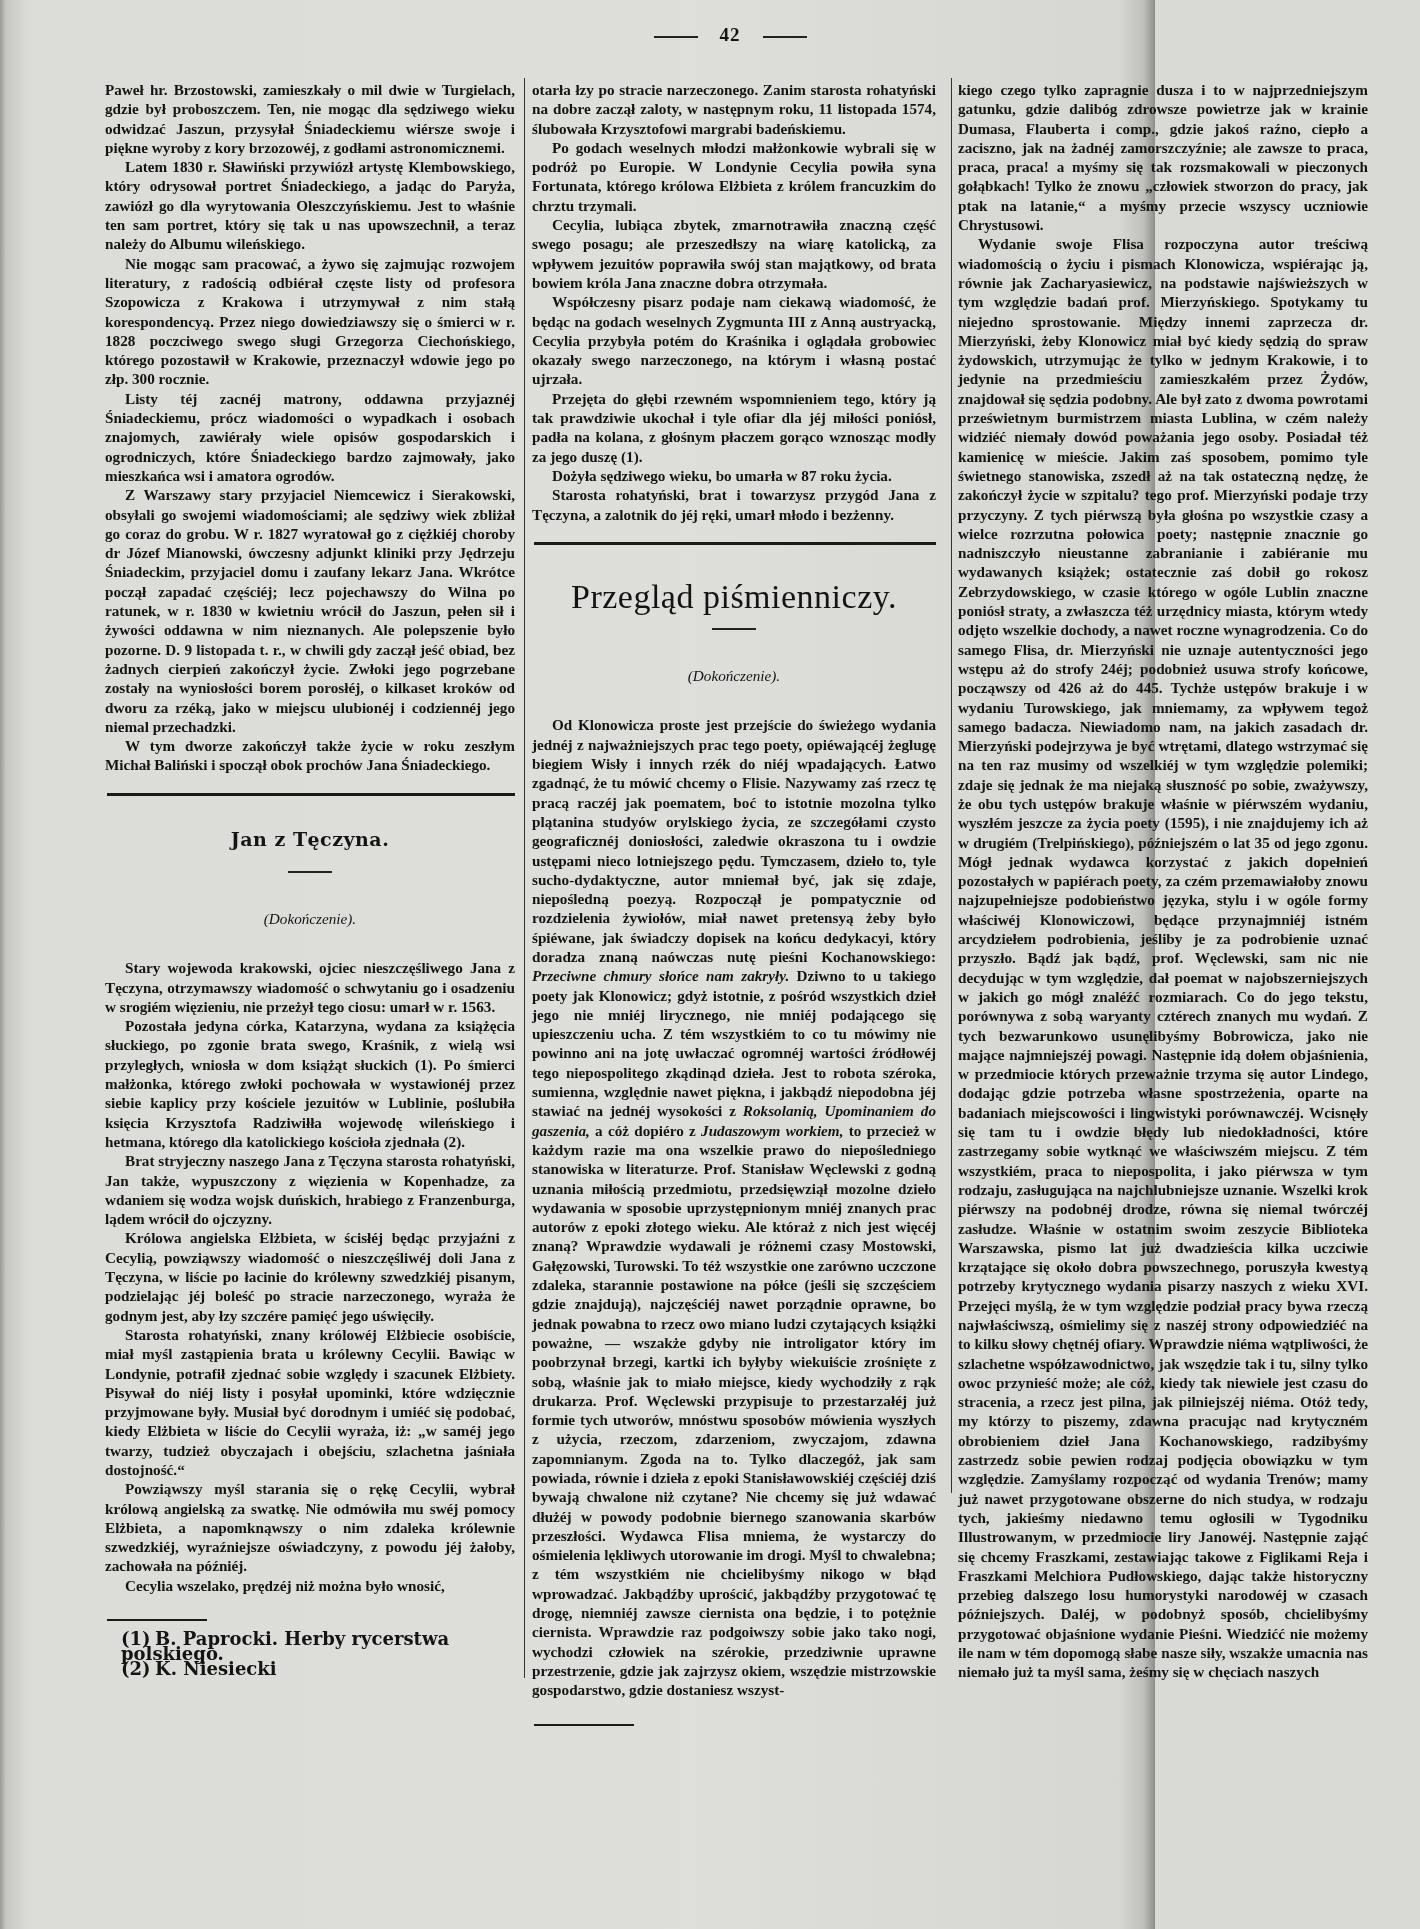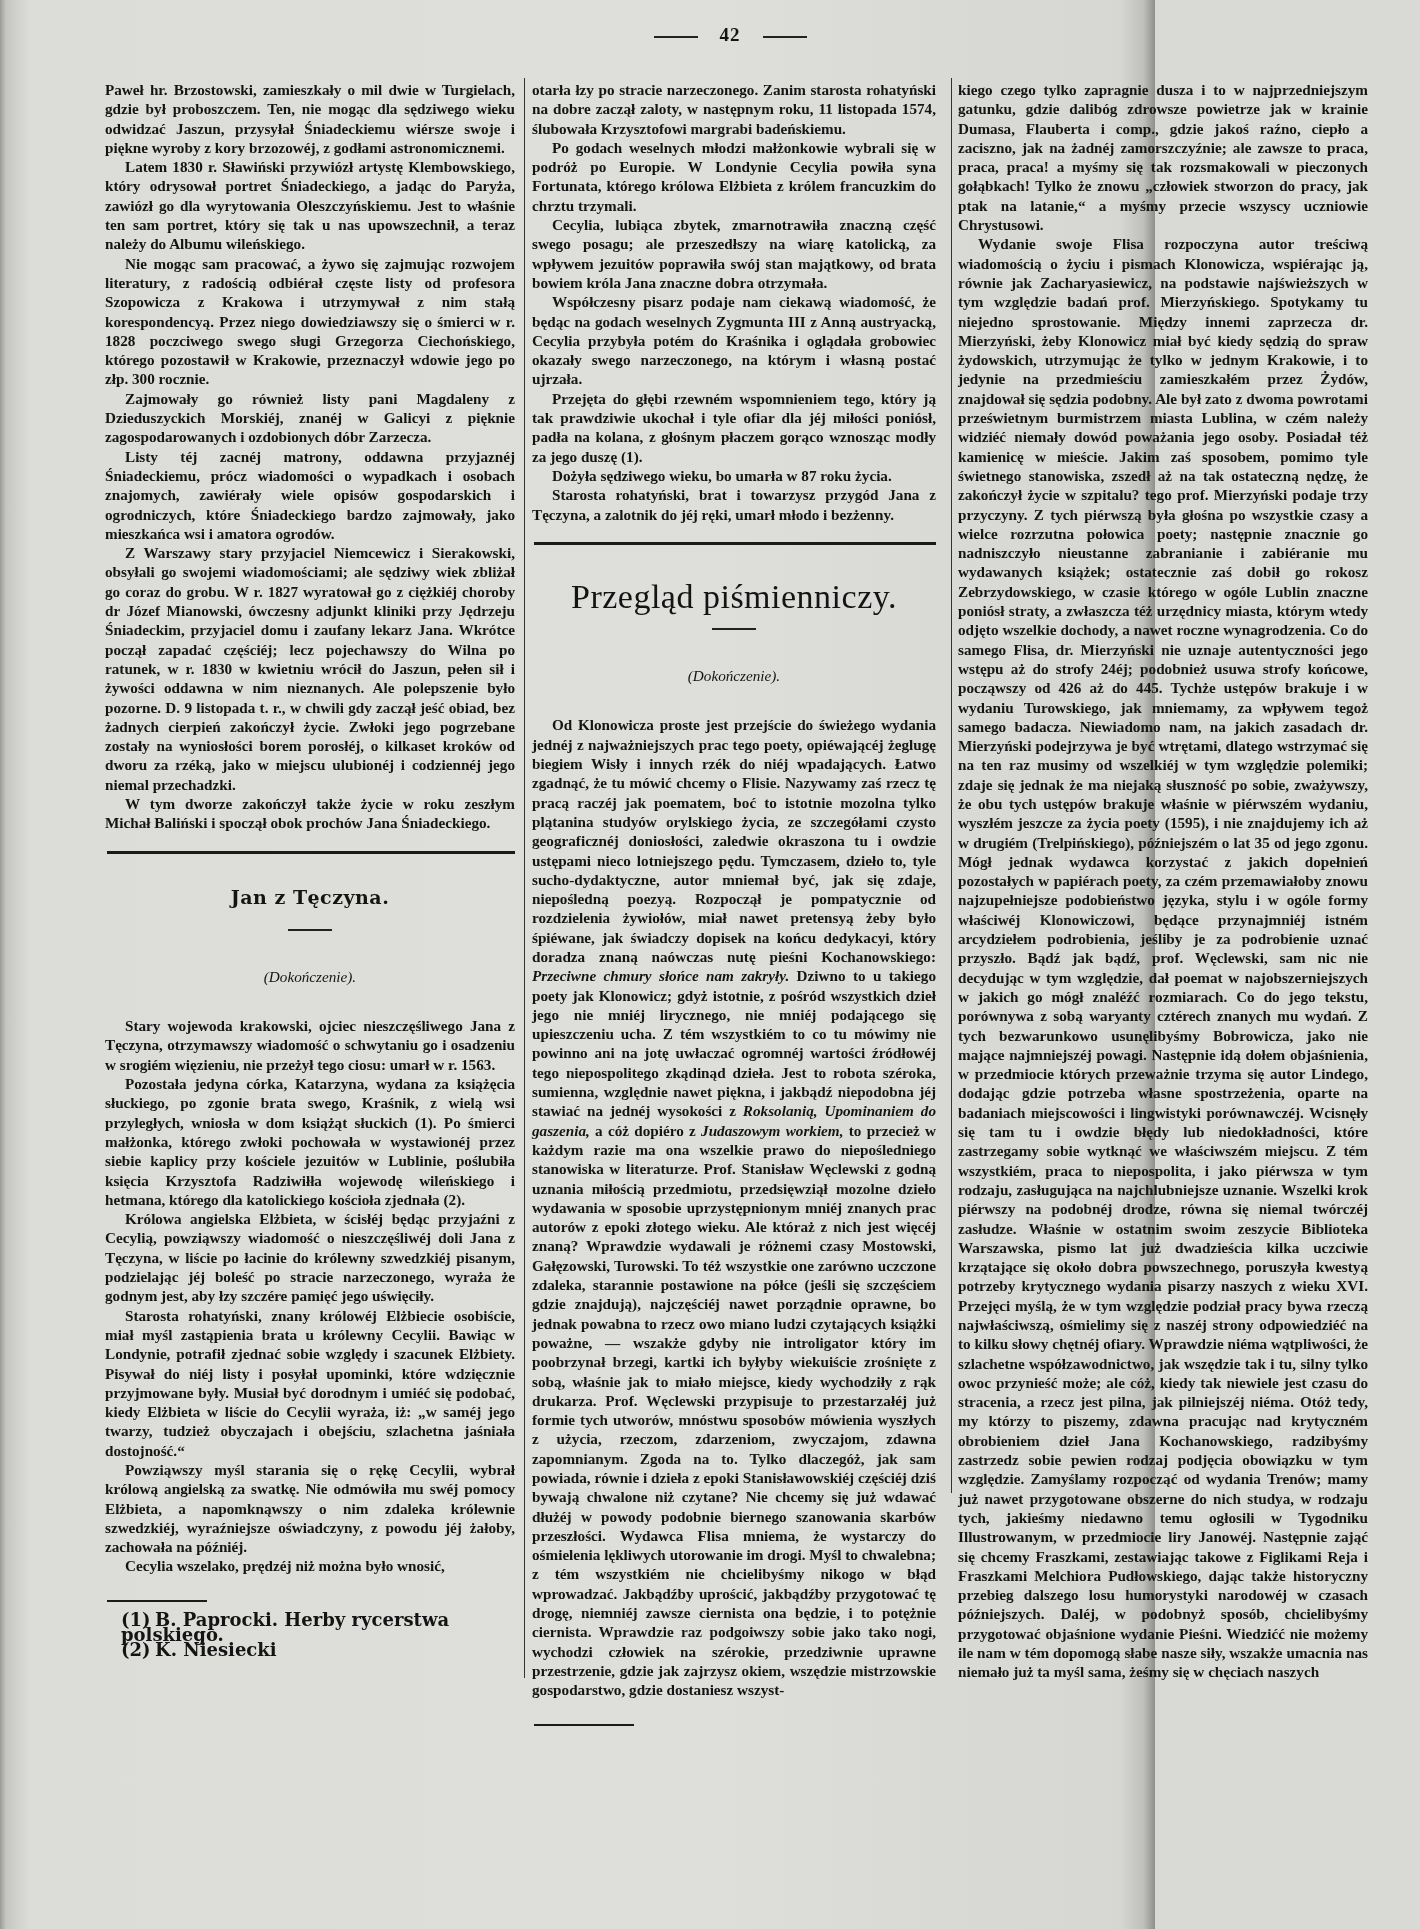--- a/index.html
+++ b/index.html
@@ -55,32 +55,32 @@
     <span class="dash"></span><span>42</span><span class="dash"></span>
   </div>
 
   <div class="vrule vrule-1"></div>
   <div class="vrule vrule-2"></div>
 
   <div class="col col-left">
     <p class="noindent">Paweł hr. Brzostowski, zamieszkały o mil dwie w Turgielach, gdzie był proboszczem. Ten, nie mogąc dla sędziwego wieku odwidzać Jaszun, przysyłał Śniadeckiemu wiérsze swoje i piękne wyroby z kory brzozowéj, z godłami astronomicznemi.</p>
     <p>Latem 1830 r. Sławiński przywiózł artystę Klembowskiego, który odrysował portret Śniadeckiego, a jadąc do Paryża, zawiózł go dla wyrytowania Oleszczyńskiemu. Jest to właśnie ten sam portret, który się tak u nas upowszechnił, a teraz należy do Albumu wileńskiego.</p>
     <p>Nie mogąc sam pracować, a żywo się zajmując rozwojem literatury, z radością odbiérał częste listy od profesora Szopowicza z Krakowa i utrzymywał z nim stałą korespondencyą. Przez niego dowiedziawszy się o śmierci w r. 1828 poczciwego swego sługi Grzegorza Ciechońskiego, którego pozostawił w Krakowie, przeznaczył wdowie jego po złp. 300 rocznie.</p>
-    <p>Zajmowały go również listy pani Magdaleny z Dzieduszyckich Morskiéj, znanéj w Galicyi z pięknie zagospodarowanych i ozdobionych dóbr Zarzecza.</p>
     <p>Listy téj zacnéj matrony, oddawna przyjaznéj Śniadeckiemu, prócz wiadomości o wypadkach i osobach znajomych, zawiérały wiele opisów gospodarskich i ogrodniczych, które Śniadeckiego bardzo zajmowały, jako mieszkańca wsi i amatora ogrodów.</p>
     <p>Z Warszawy stary przyjaciel Niemcewicz i Sierakowski, obsyłali go swojemi wiadomościami; ale sędziwy wiek zbliżał go coraz do grobu. W r. 1827 wyratował go z ciężkiéj choroby dr Józef Mianowski, ówczesny adjunkt kliniki przy Jędrzeju Śniadeckim, przyjaciel domu i zaufany lekarz Jana. Wkrótce począł zapadać częściéj; lecz pojechawszy do Wilna po ratunek, w r. 1830 w kwietniu wrócił do Jaszun, pełen sił i żywości oddawna w nim nieznanych. Ale polepszenie było pozorne. D. 9 listopada t. r., w chwili gdy zaczął jeść obiad, bez żadnych cierpień zakończył życie. Zwłoki jego pogrzebane zostały na wyniosłości borem porosłéj, o kilkaset kroków od dworu za rzéką, jako w miejscu ulubionéj i codziennéj jego niemal przechadzki.</p>
     <p>W tym dworze zakończył także życie w roku zeszłym Michał Baliński i spoczął obok prochów Jana Śniadeckiego.</p>
 
     <div class="hr-full"></div>
     <div class="section-title">Jan z Tęczyna.</div>
     <div class="short-rule"></div>
     <div class="subtitle">(Dokończenie).</div>
 
     <p>Stary wojewoda krakowski, ojciec nieszczęśliwego Jana z Tęczyna, otrzymawszy wiadomość o schwytaniu go i osadzeniu w srogiém więzieniu, nie przeżył tego ciosu: umarł w r. 1563.</p>
     <p>Pozostała jedyna córka, Katarzyna, wydana za książęcia słuckiego, po zgonie brata swego, Kraśnik, z wielą wsi przyległych, wniosła w dom książąt słuckich (1). Po śmierci małżonka, którego zwłoki pochowała w wystawionéj przez siebie kaplicy przy kościele jezuitów w Lublinie, poślubiła księcia Krzysztofa Radziwiłła wojewodę wileńskiego i hetmana, którego dla katolickiego kościoła zjednała (2).</p>
+    <p>Brat stryjeczny naszego Jana z Tęczyna starosta rohatyński, Jan także, wypuszczony z więzienia w Kopenhadze, za wdaniem się wodza wojsk duńskich, hrabiego z Franzenburga, lądem wrócił do ojczyzny.</p>
     <p>Królowa angielska Elżbieta, w ścisłéj będąc przyjaźni z Cecylią, powziąwszy wiadomość o nieszczęśliwéj doli Jana z Tęczyna, w liście po łacinie do królewny szwedzkiéj pisanym, podzielając jéj boleść po stracie narzeczonego, wyraża że godnym jest, aby łzy szczére pamięć jego uświęciły.</p>
     <p>Starosta rohatyński, znany królowéj Elżbiecie osobiście, miał myśl zastąpienia brata u królewny Cecylii. Bawiąc w Londynie, potrafił zjednać sobie względy i szacunek Elżbiety. Pisywał do niéj listy i posyłał upominki, które wdzięcznie przyjmowane były. Musiał być dorodnym i umiéć się podobać, kiedy Elżbieta w liście do Cecylii wyraża, iż: „w saméj jego twarzy, tudzież obyczajach i obejściu, szlachetna jaśniała dostojność.“</p>
     <p>Powziąwszy myśl starania się o rękę Cecylii, wybrał królową angielską za swatkę. Nie odmówiła mu swéj pomocy Elżbieta, a napomknąwszy o nim zdaleka królewnie szwedzkiéj, wyraźniejsze oświadczyny, z powodu jéj żałoby, zachowała na późniéj.</p>
     <p>Cecylia wszelako, prędzéj niż można było wnosić,</p>
 
     <div class="fn-rule"></div>
     <div class="footnote">
       <span class="fn-num">(1)</span><span>B. Paprocki. Herby rycerstwa polskiego.</span>
     </div>
     <div class="footnote">

